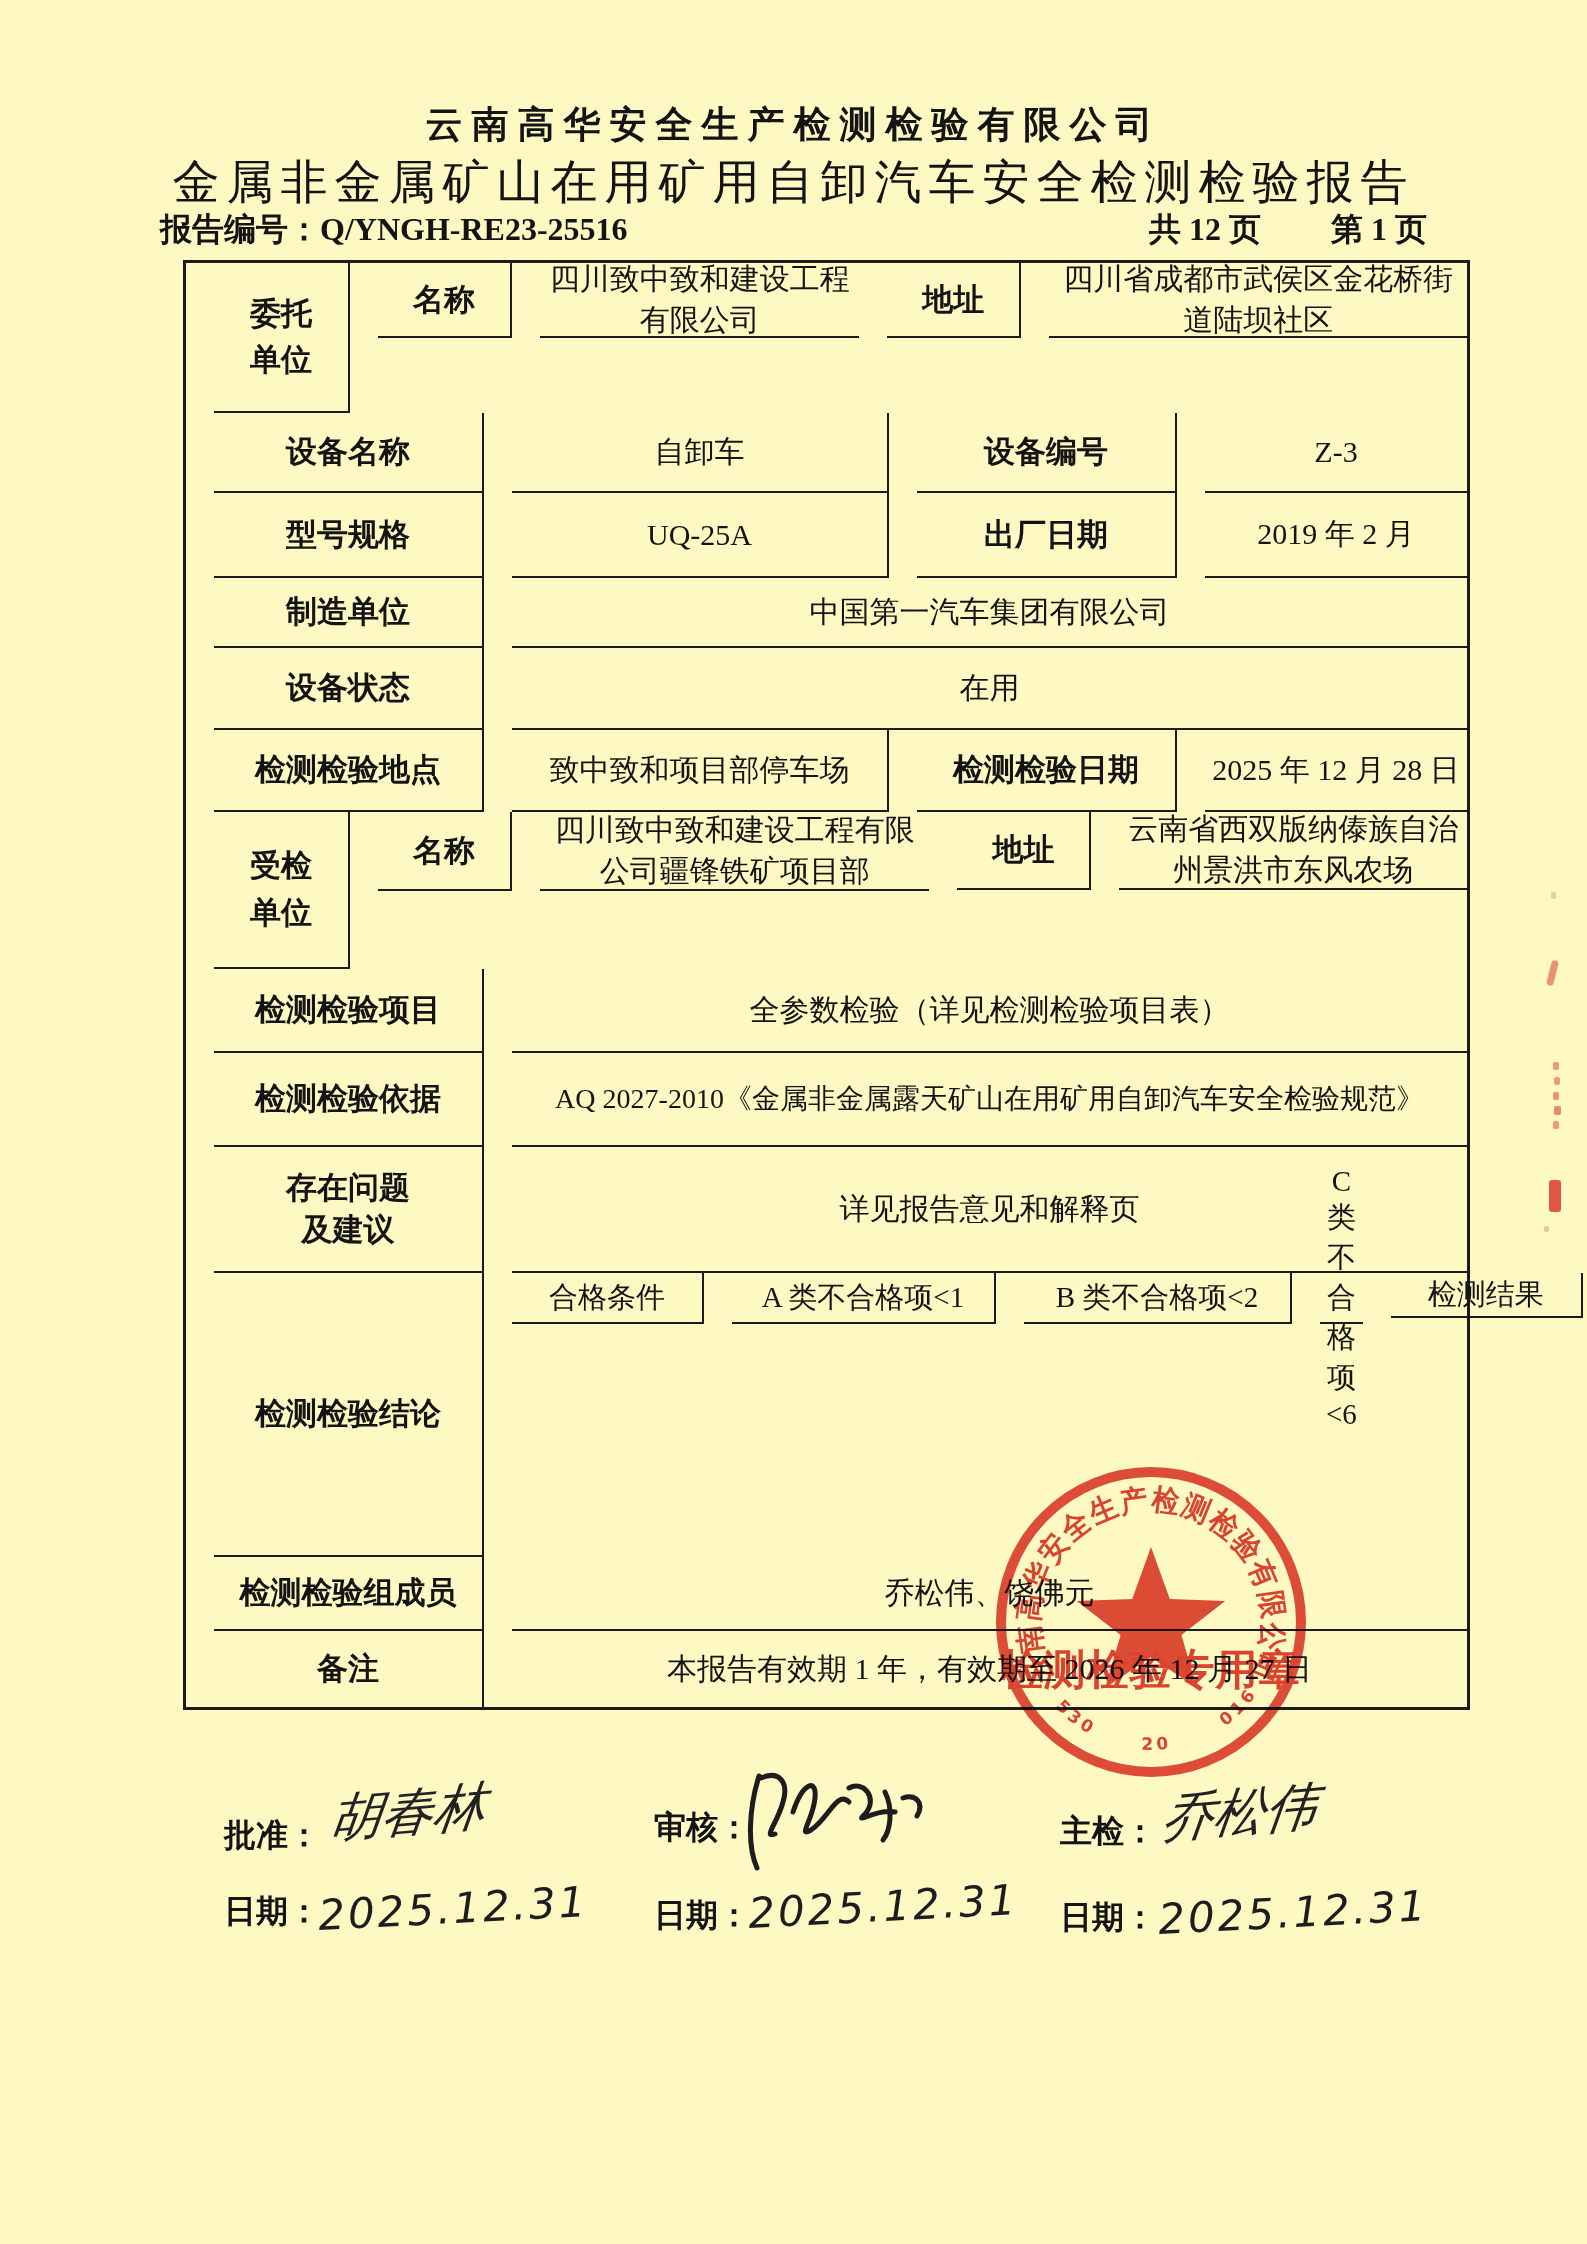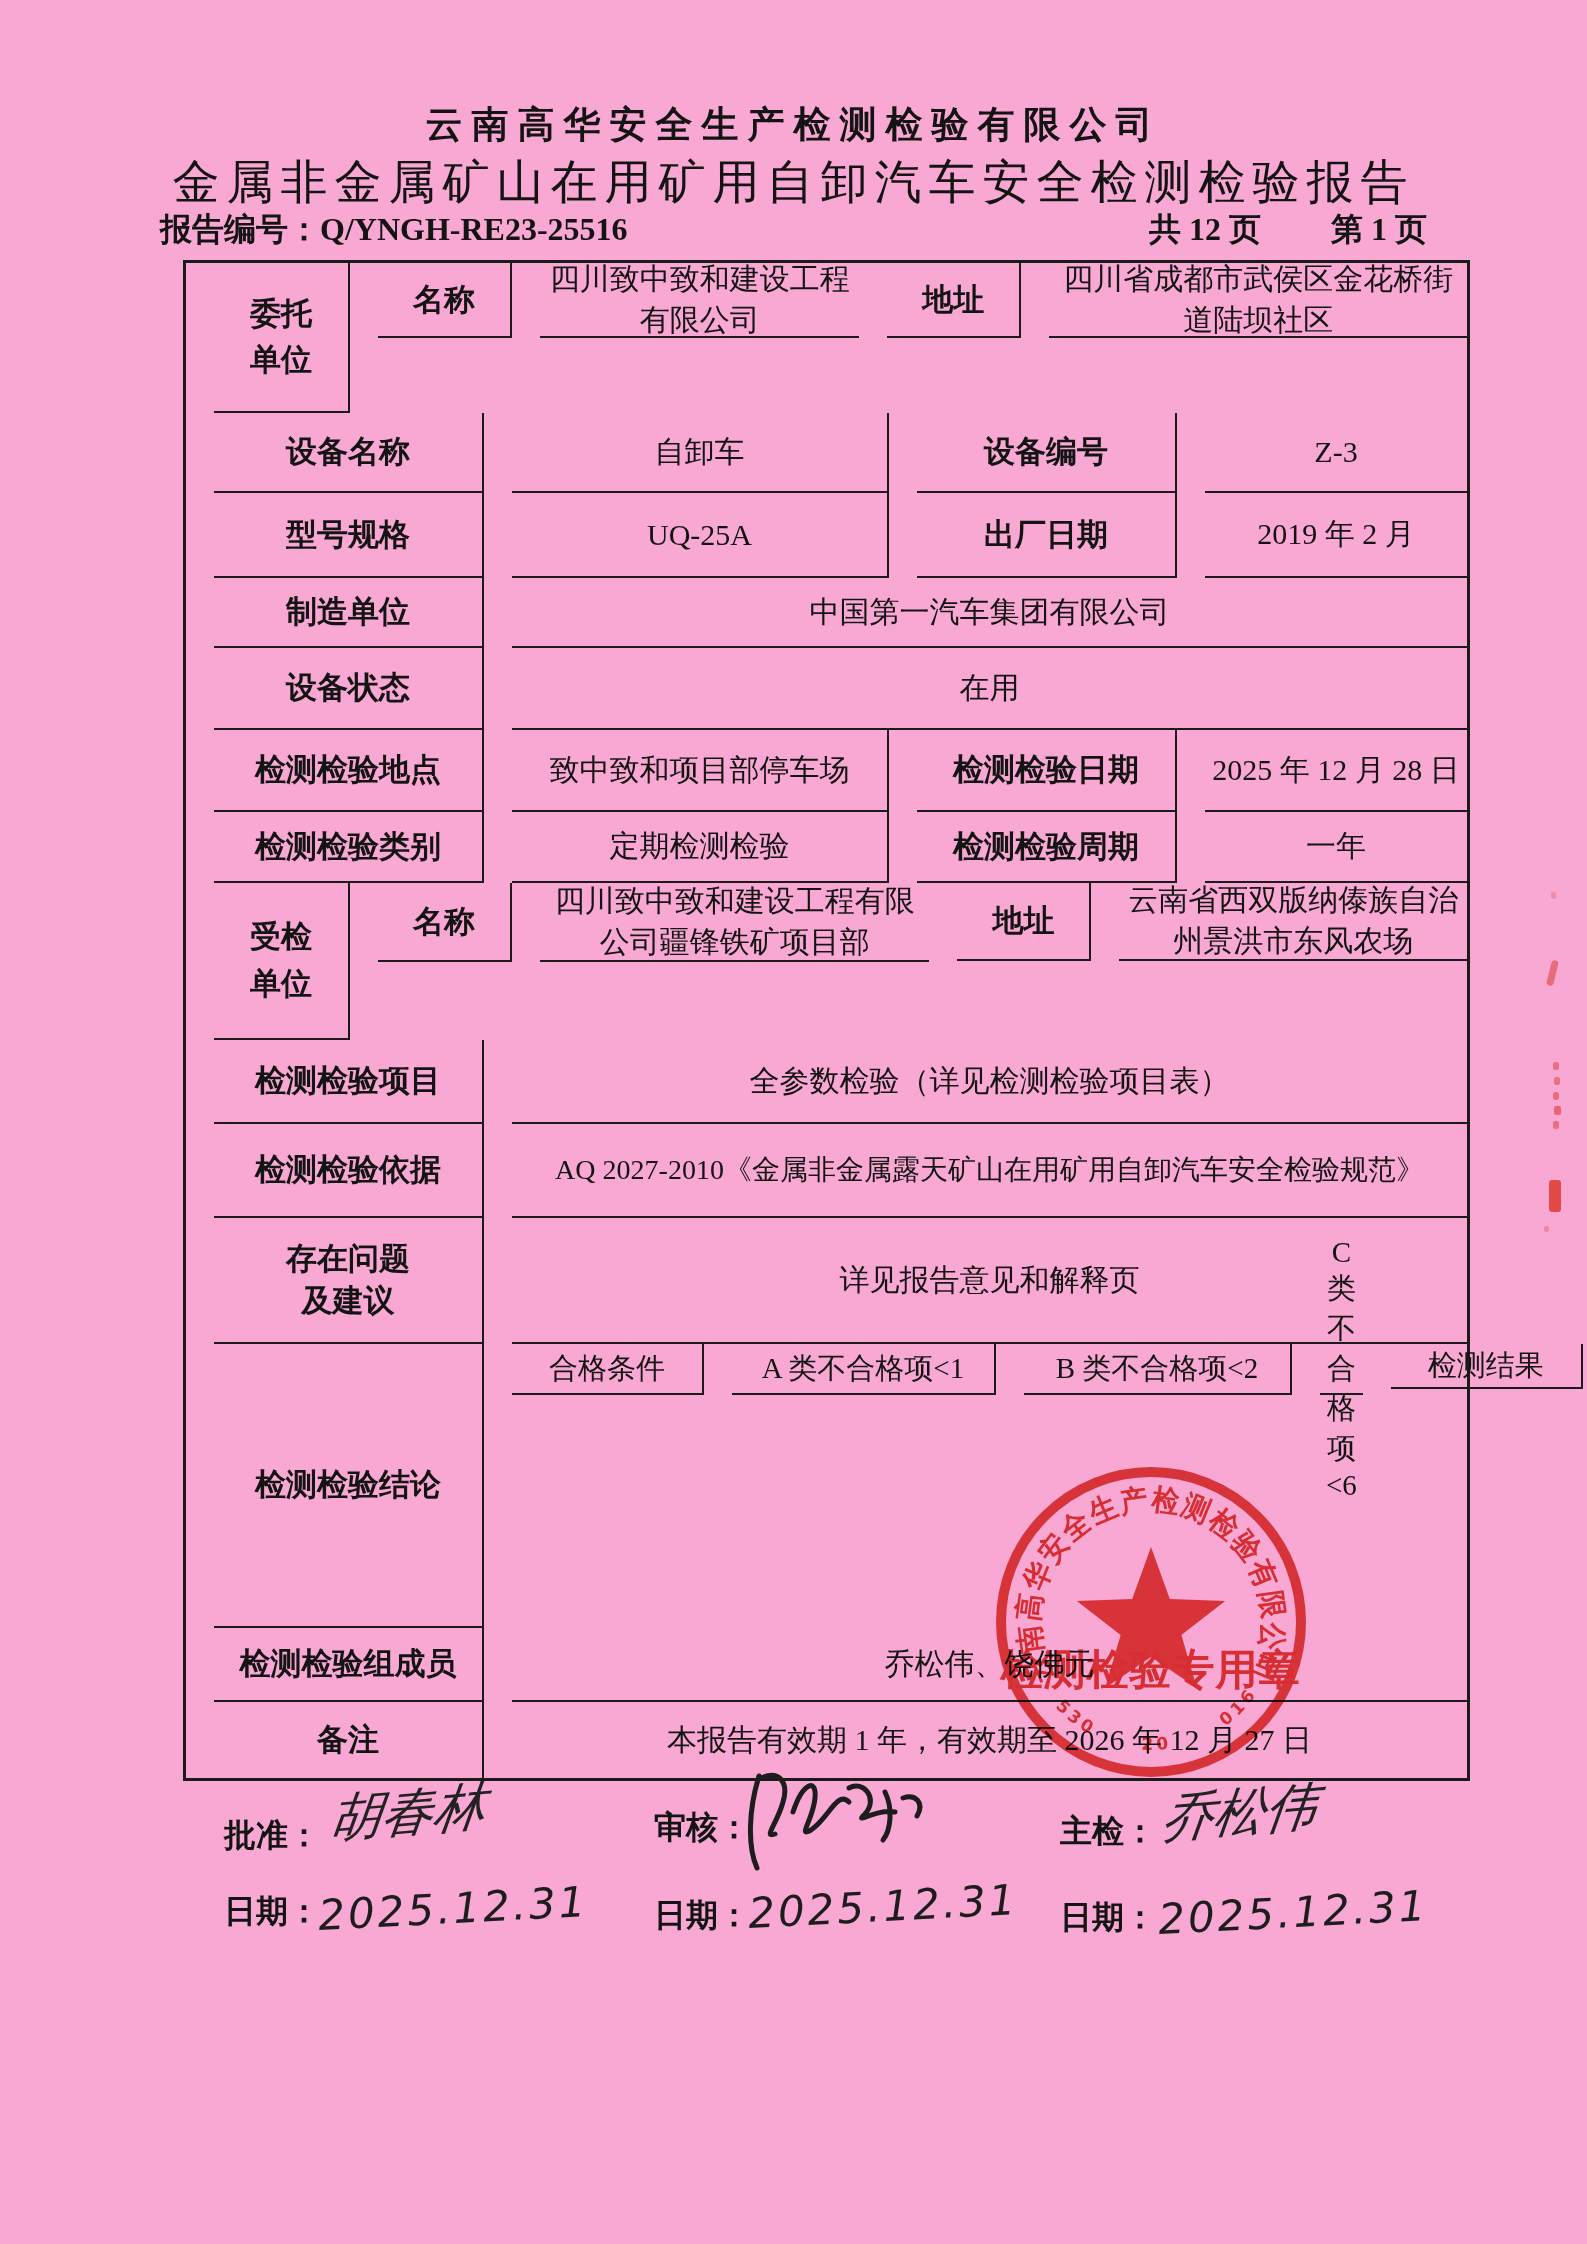--- a/index.html
+++ b/index.html
@@ -1,18 +1,18 @@
 <!DOCTYPE html>
 <html><head>
 <meta charset="utf-8">
 <style>
   html,body{margin:0;padding:0;background:#888;}
   .page{
     position:relative; width:1587px; height:2244px; margin:0 auto;
-    background:#f9a8d4; overflow:hidden;
+    background:#fef9c3; overflow:hidden;
     font-family:"Liberation Serif","DejaVu Serif",serif; color:#141414;
   }
   
   .hdr-company{position:absolute;top:100px;left:0;width:100%;text-align:center;
     font-size:37px;font-weight:bold;letter-spacing:9px;}
   .hdr-title{position:absolute;top:151px;left:0;width:100%;text-align:center;
     font-size:47px;font-weight:normal;letter-spacing:7px;}
   .hdr-meta{position:absolute;top:206px;left:160px;right:160px;height:46px;
     display:flex;justify-content:space-between;align-items:flex-end;
     font-size:32px;font-weight:bold;gap:40px;}
@@ -111,26 +111,20 @@
       <div class="c" style="flex:1">在用</div>
     </div>
 
     <div class="row" style="height:82px">
       <div class="c lbl" style="width:270px">检测检验地点</div>
       <div class="c" style="width:377px">致中致和项目部停车场</div>
       <div class="c lbl" style="width:260px">检测检验日期</div>
       <div class="c" style="flex:1">2025 年 12 月 28 日</div>
     </div>
 
-    <div class="row" style="height:71px">
-      <div class="c lbl" style="width:270px">检测检验类别</div>
-      <div class="c" style="width:377px">定期检测检验</div>
-      <div class="c lbl" style="width:260px">检测检验周期</div>
-      <div class="c" style="flex:1">一年</div>
-    </div>
 
     <div class="row" style="height:157px">
       <div class="c lbl" style="width:136px">
           <span class="wrap2">受检单位</span>
         </div>
       <div class="col">
         <div class="row" style="height:79px">
           <div class="c lbl" style="width:134px">名称</div>
           <div class="c" style="flex:1">四川致中致和建设工程有限公司疆锋铁矿项目部</div>
         </div>

